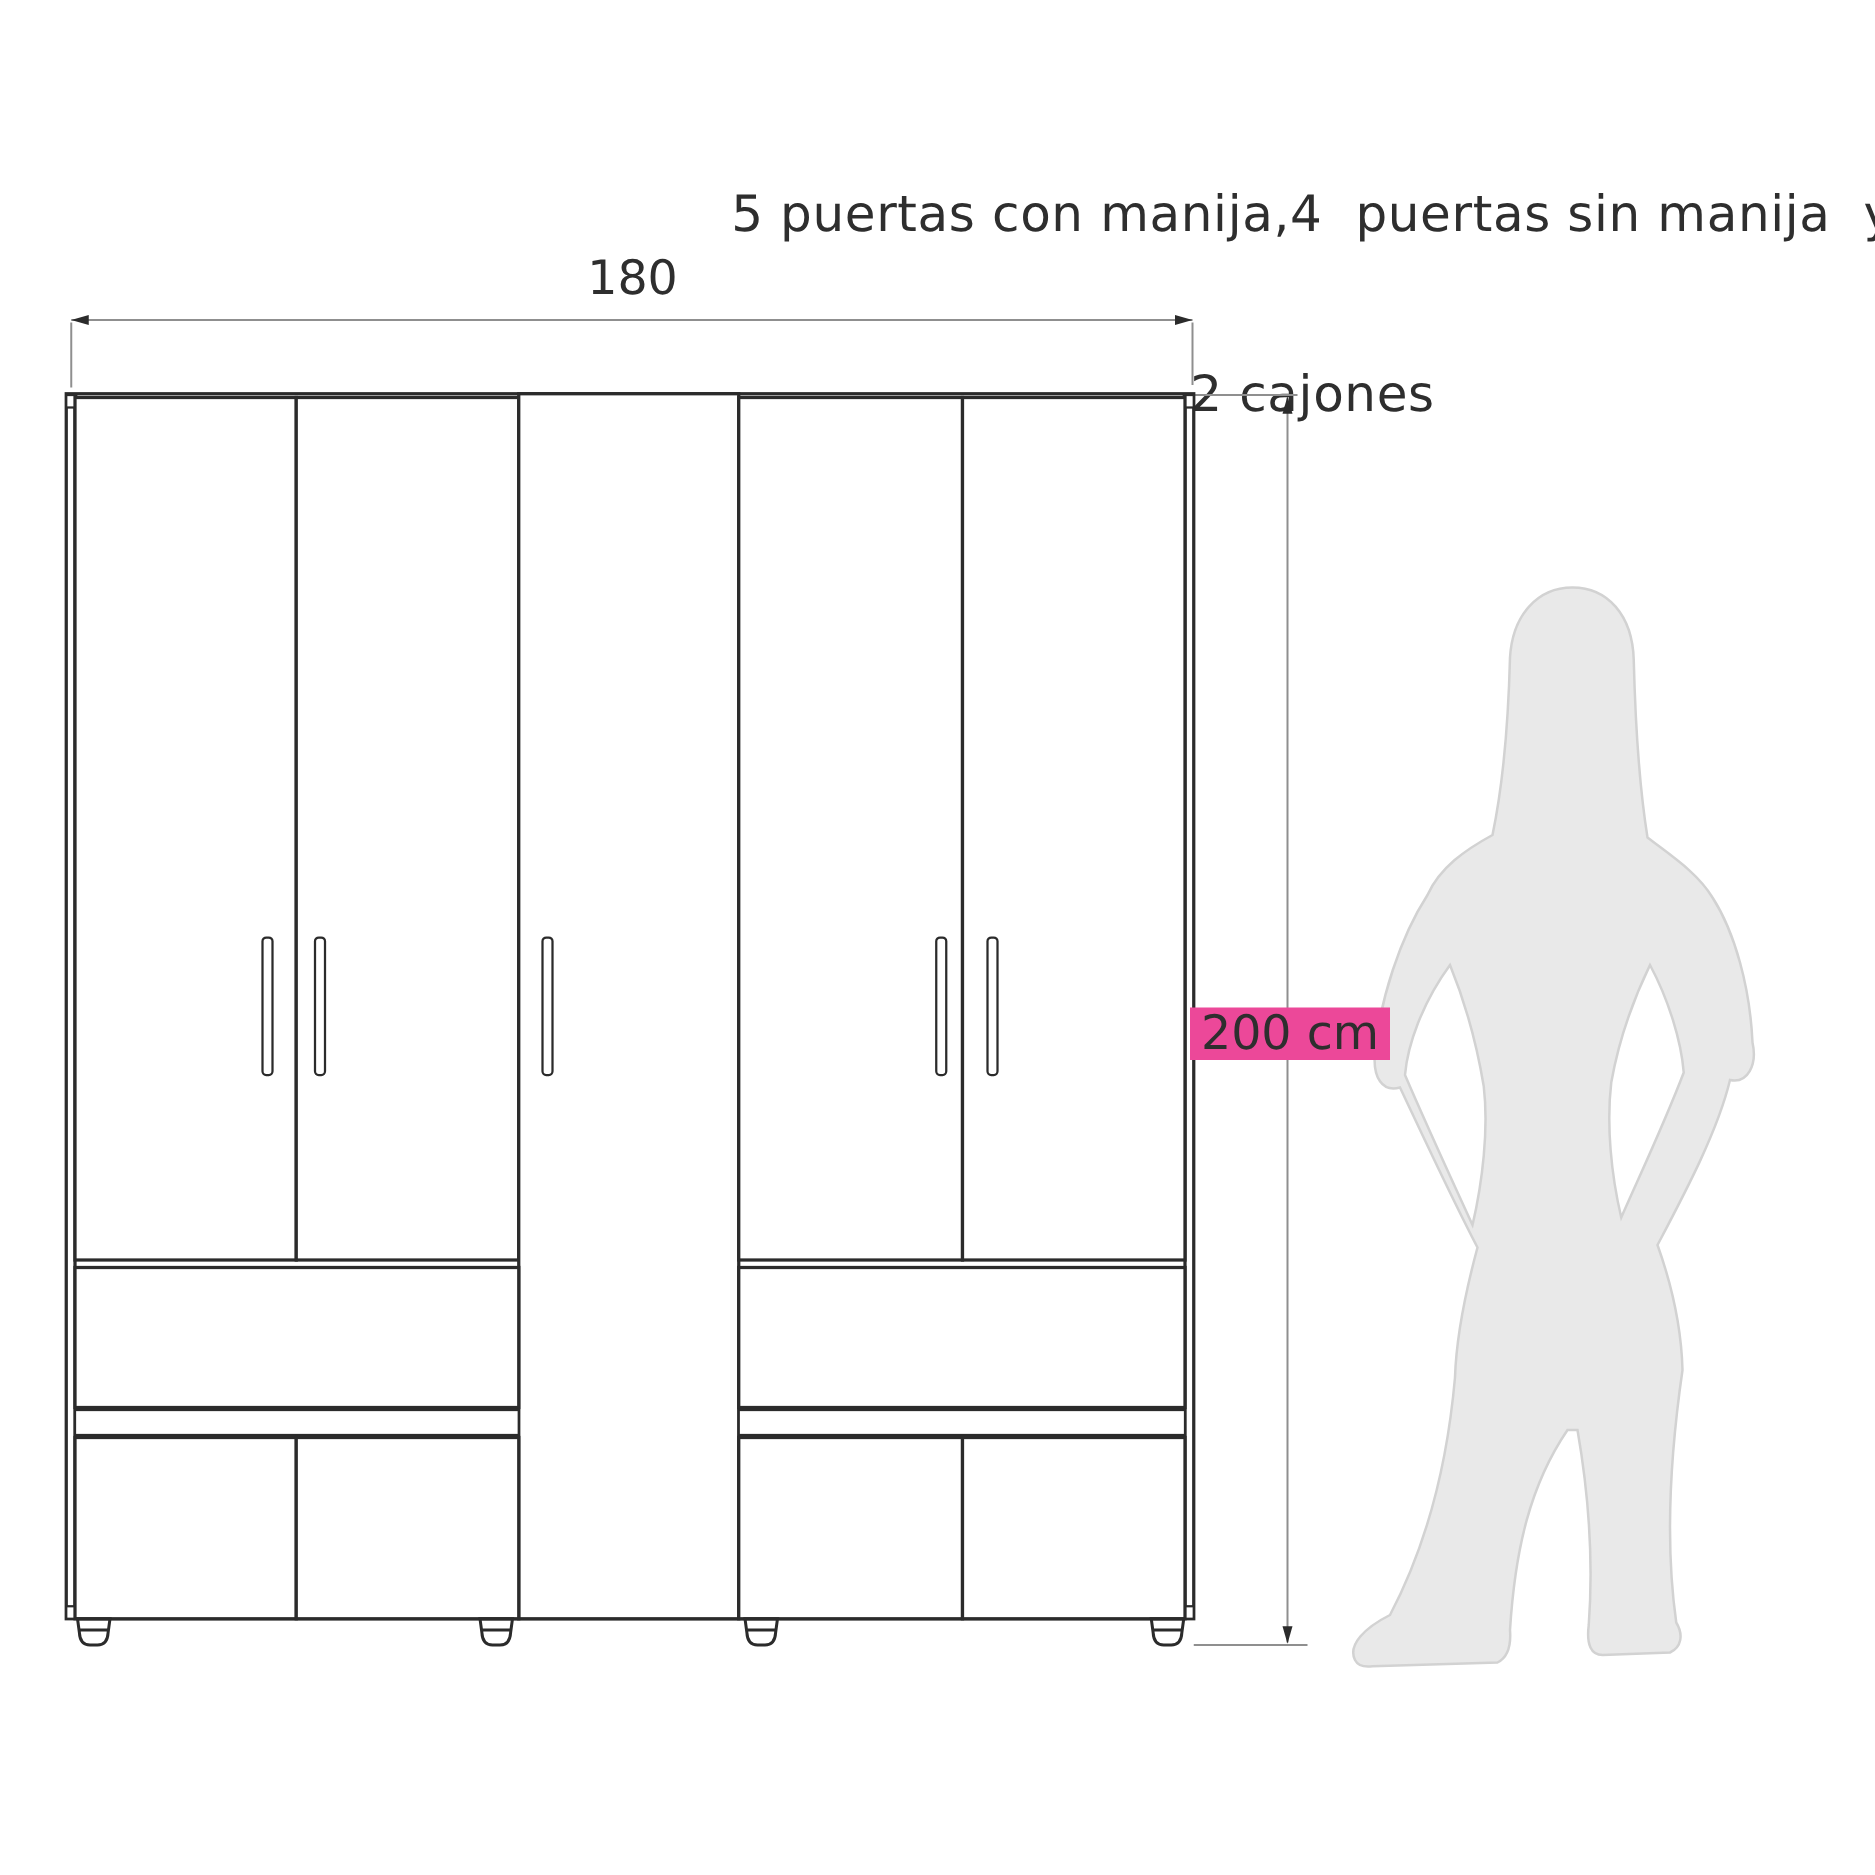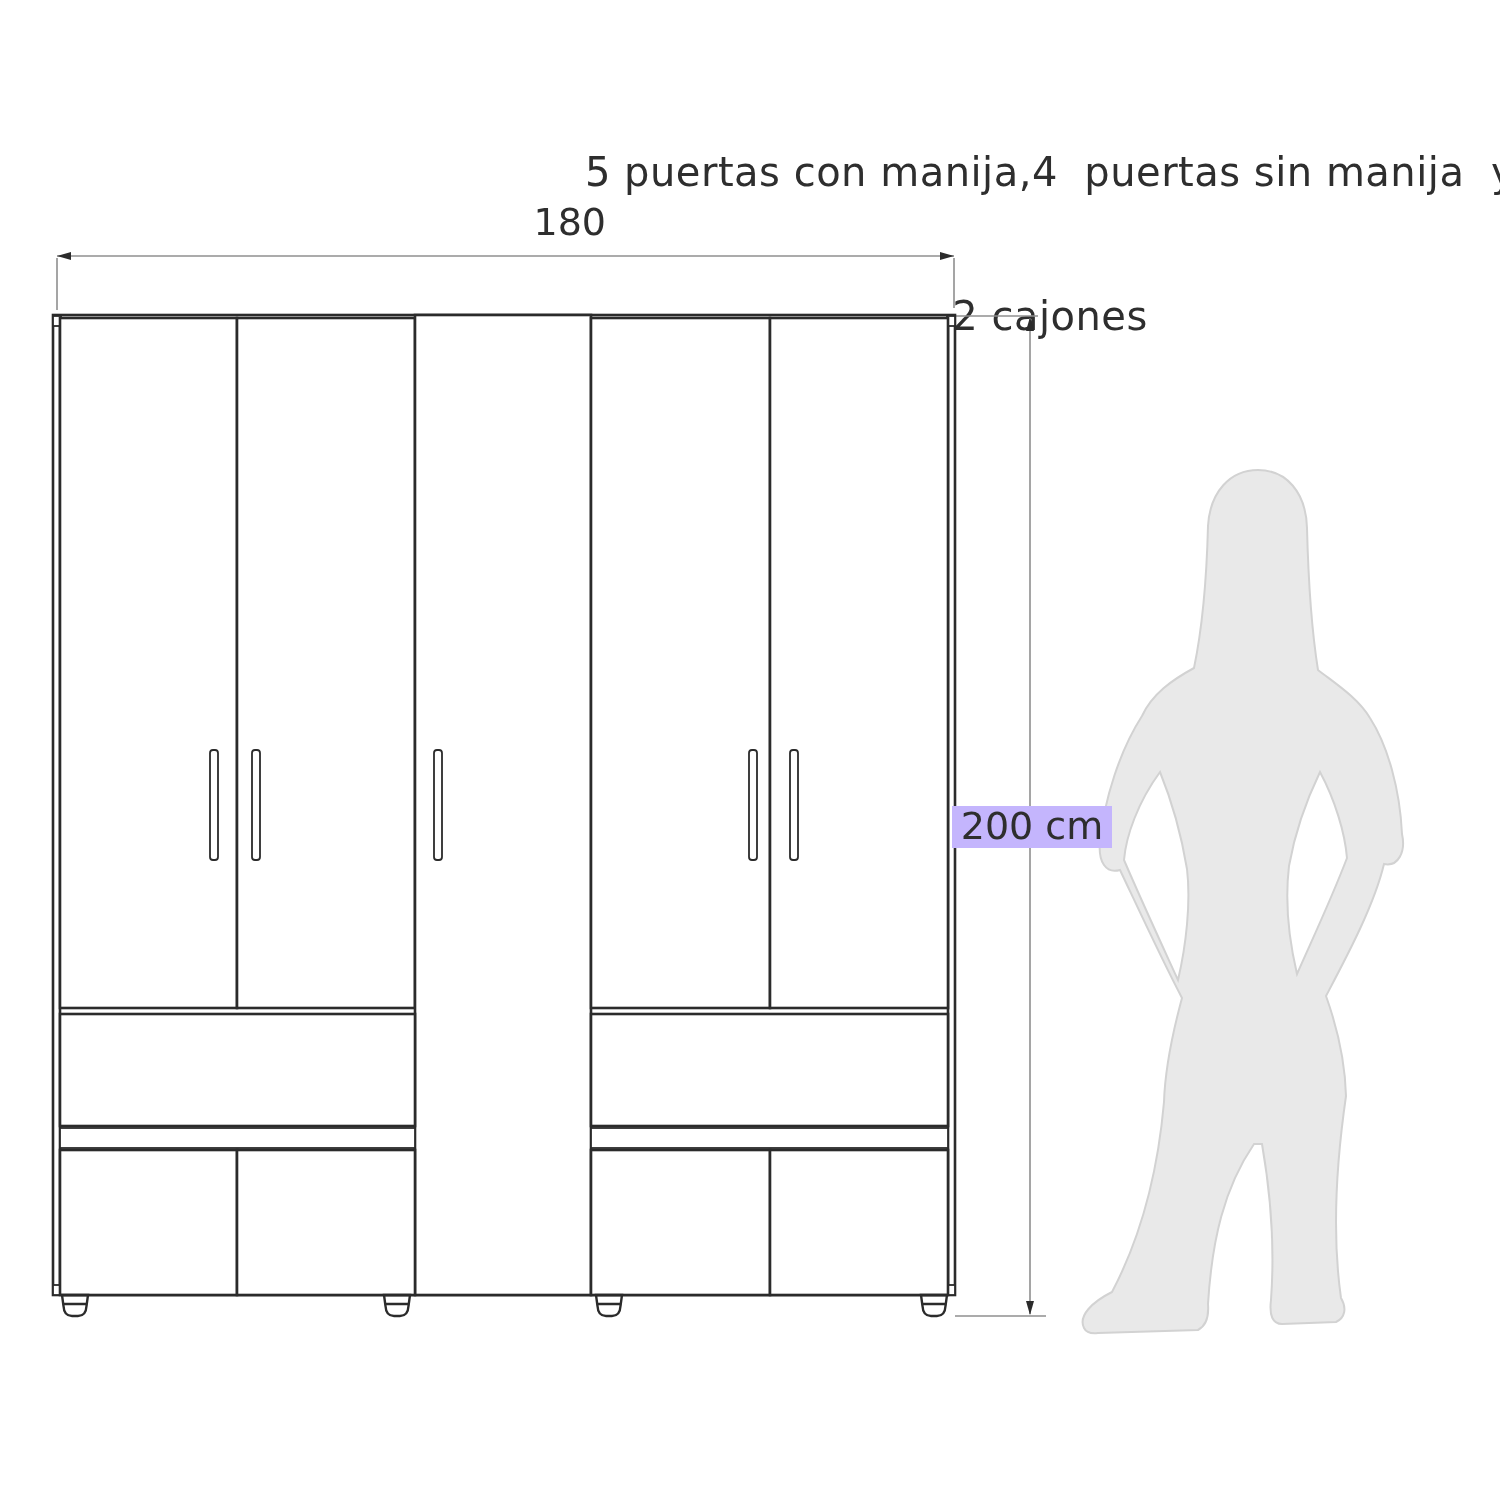--- a/index.html
+++ b/index.html
@@ -14,25 +14,24 @@
   }
   .label { position: absolute; text-align: center; color: #2e2e2e; }
   .title {
     left: 570px; top: 52px; width: 960px;
     font-size: 40px; line-height: 1.2; letter-spacing: 0.5px;
     white-space: pre-wrap;
   }
   .width-label {
     left: 406px; top: 200px; width: 200px;
     font-size: 38px;
-    text-align: right;
   }
   .height-label {
     left: 952px; top: 806px; width: 160px;
-    font-size: 38px; background: #c4b5fd; line-height: 1.1;
+    font-size: 38px; background: #ec4899; line-height: 1.1;
   }
   .depth-label {
     left: 467px; top: 1386px; width: 600px;
     font-size: 42px; letter-spacing: 1px;
   }
   svg.drawing { position: absolute; left: 0; top: 0; }
   .w   { fill: #ffffff; stroke: #2b2b2b; stroke-width: 2.6; }
   .w2  { fill: #ffffff; stroke: #2b2b2b; stroke-width: 1.8; }
   .wl  { fill: none;    stroke: #2b2b2b; stroke-width: 2.6; }
   .dim { fill: none;    stroke: #8f8f8f; stroke-width: 1.6; }

